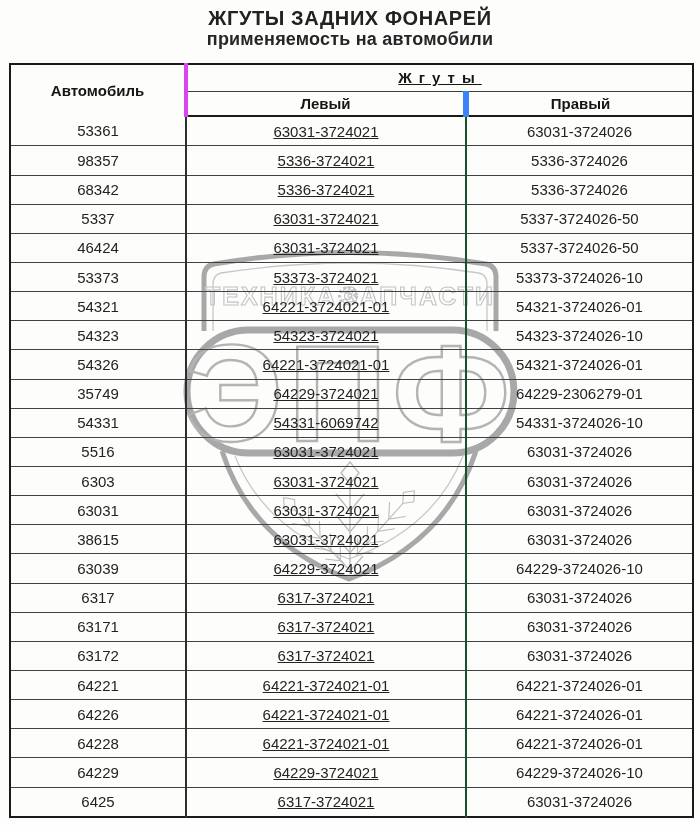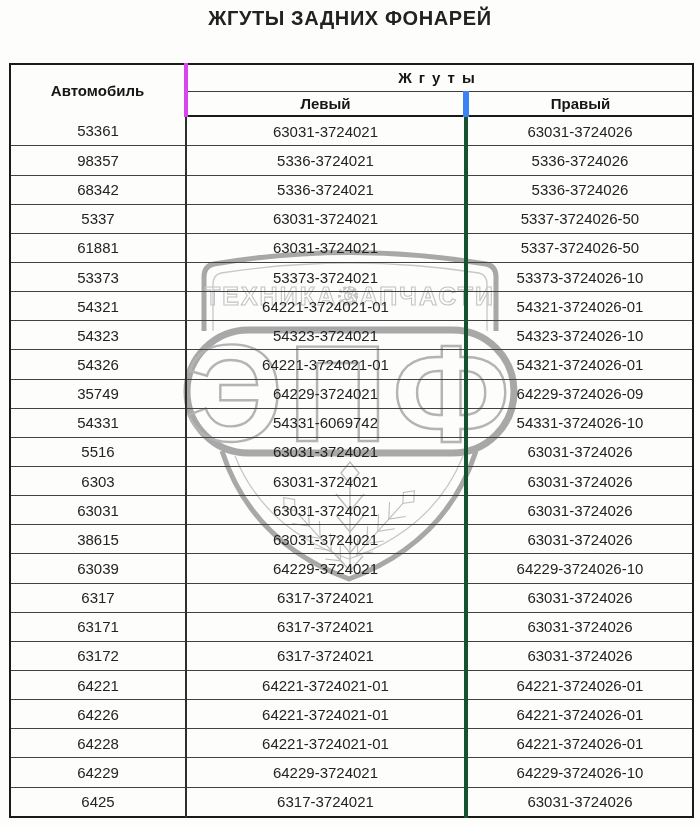--- a/index.html
+++ b/index.html
@@ -66,45 +66,47 @@
   }
   table.harness th {
     font-weight: bold;
     color: #161616;
     font-size: 15px;
   }
   .hdr-group {
     letter-spacing: 7px;
     border-bottom: 1px solid #3e3e3e;
     border-left: 2px solid #2a2a2a;
+    text-decoration: underline;
   }
   .hdr-vehicle {
     font-size: 15.5px;
     border-right: 4px solid #d946ef;
   }
   .hdr-left { border-right: 6px solid #3b82f6; }
   tr.hdr-row-1 { height: 27px; }
   tr.hdr-row-2 { height: 25px; }
   thead tr.hdr-row-2 th { border-bottom: 2px solid #1a1a1a; }
   tbody td {
     border-top: 1px solid #424242;
     
     background-image: linear-gradient(to bottom, rgba(125,125,125,0.30) 0px, rgba(125,125,125,0.30) 1px, rgba(0,0,0,0) 1px);
     background-repeat: no-repeat;
   }
   tbody tr:first-child td { border-top: none; }
   tbody td:first-child { border-right: 2px solid #2e2e2e; }
-  tbody td:nth-child(2) { border-right: 4px solid #14532d; }
+  tbody td:nth-child(2) { border-right: 2px solid #14532d; text-decoration: underline; }
 </style>
 </head>
 <body>
 
 <div class="page">
 
   <div class="doc-title">ЖГУТЫ ЗАДНИХ ФОНАРЕЙ</div>
+  <div class="doc-subtitle">применяемость на автомобили</div>
 
   <svg class="watermark" viewBox="0 0 700 825" xmlns="http://www.w3.org/2000/svg" aria-hidden="true">
     <defs>
       <g id="wheat-ear">
         <path d="M 0 -16 L -9 -5 L 0 6 L 9 -5 Z"></path>
         <path d="M 0 6 L 0 96"></path>
         <path d="M -14 16 L 0 33 L 14 16"></path>
         <path d="M -14 37 L 0 54 L 14 37"></path>
         <path d="M -14 58 L 0 75 L 14 58"></path>
         <path d="M -13 78 L 0 93 L 13 78"></path>
@@ -169,21 +171,21 @@
           <td>68342</td>
           <td>5336-3724021</td>
           <td>5336-3724026</td>
         </tr>
         <tr>
           <td>5337</td>
           <td>63031-3724021</td>
           <td>5337-3724026-50</td>
         </tr>
         <tr>
-          <td>61881</td>
+          <td>46424</td>
           <td>63031-3724021</td>
           <td>5337-3724026-50</td>
         </tr>
         <tr>
           <td>53373</td>
           <td>53373-3724021</td>
           <td>53373-3724026-10</td>
         </tr>
         <tr>
           <td>54321</td>
@@ -196,21 +198,21 @@
           <td>54323-3724026-10</td>
         </tr>
         <tr>
           <td>54326</td>
           <td>64221-3724021-01</td>
           <td>54321-3724026-01</td>
         </tr>
         <tr>
           <td>35749</td>
           <td>64229-3724021</td>
-          <td>64229-3724026-09</td>
+          <td>64229-2306279-01</td>
         </tr>
         <tr>
           <td>54331</td>
           <td>54331-6069742</td>
           <td>54331-3724026-10</td>
         </tr>
         <tr>
           <td>5516</td>
           <td>63031-3724021</td>
           <td>63031-3724026</td>

